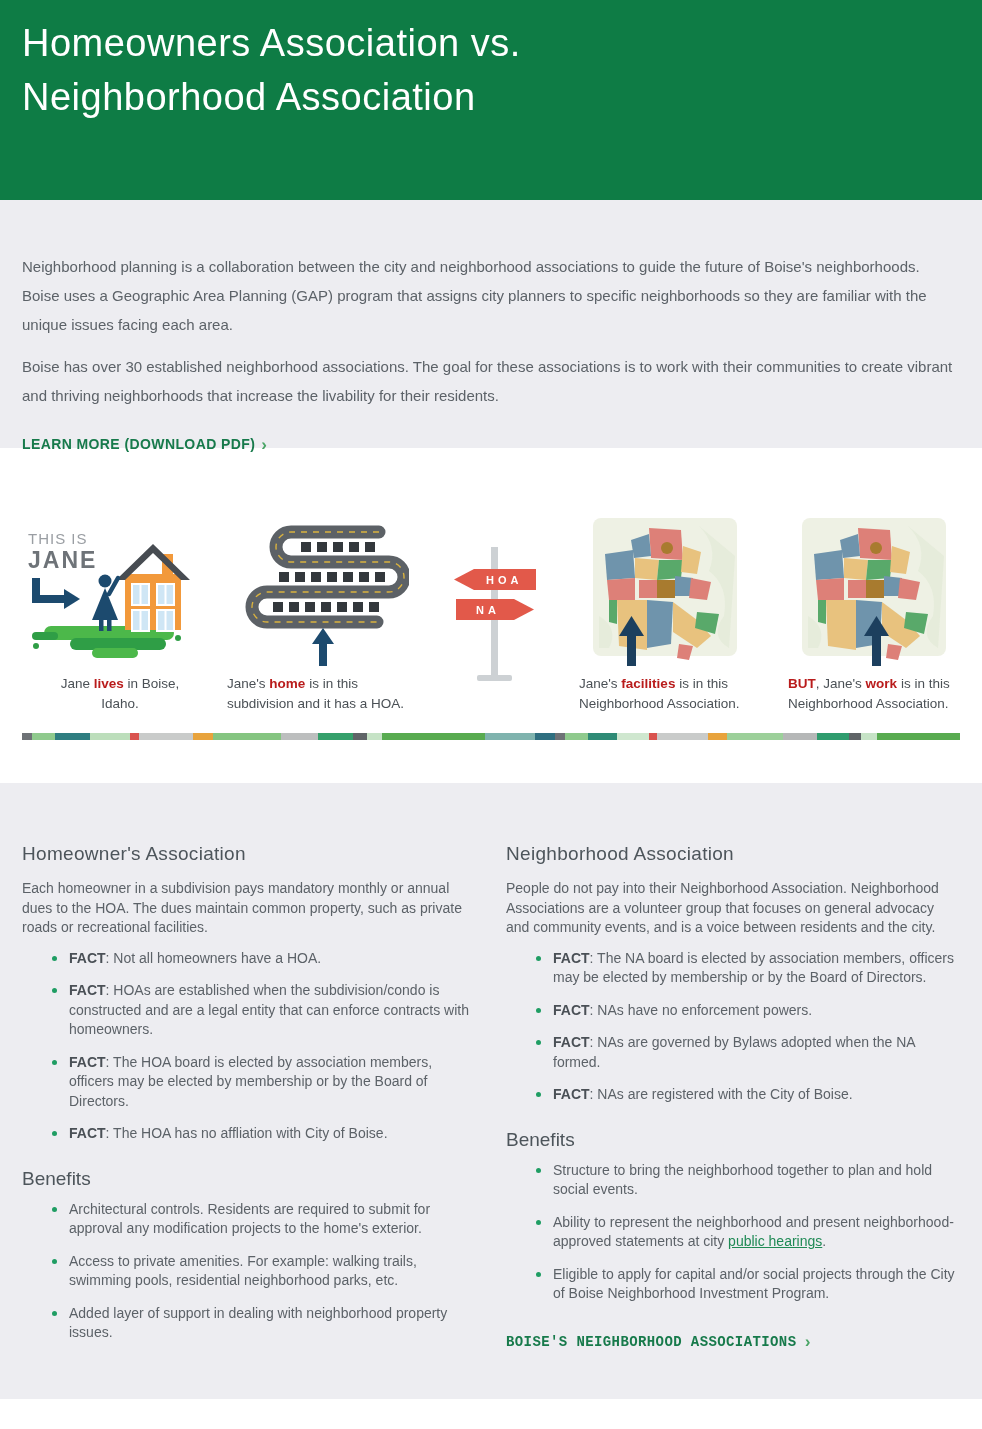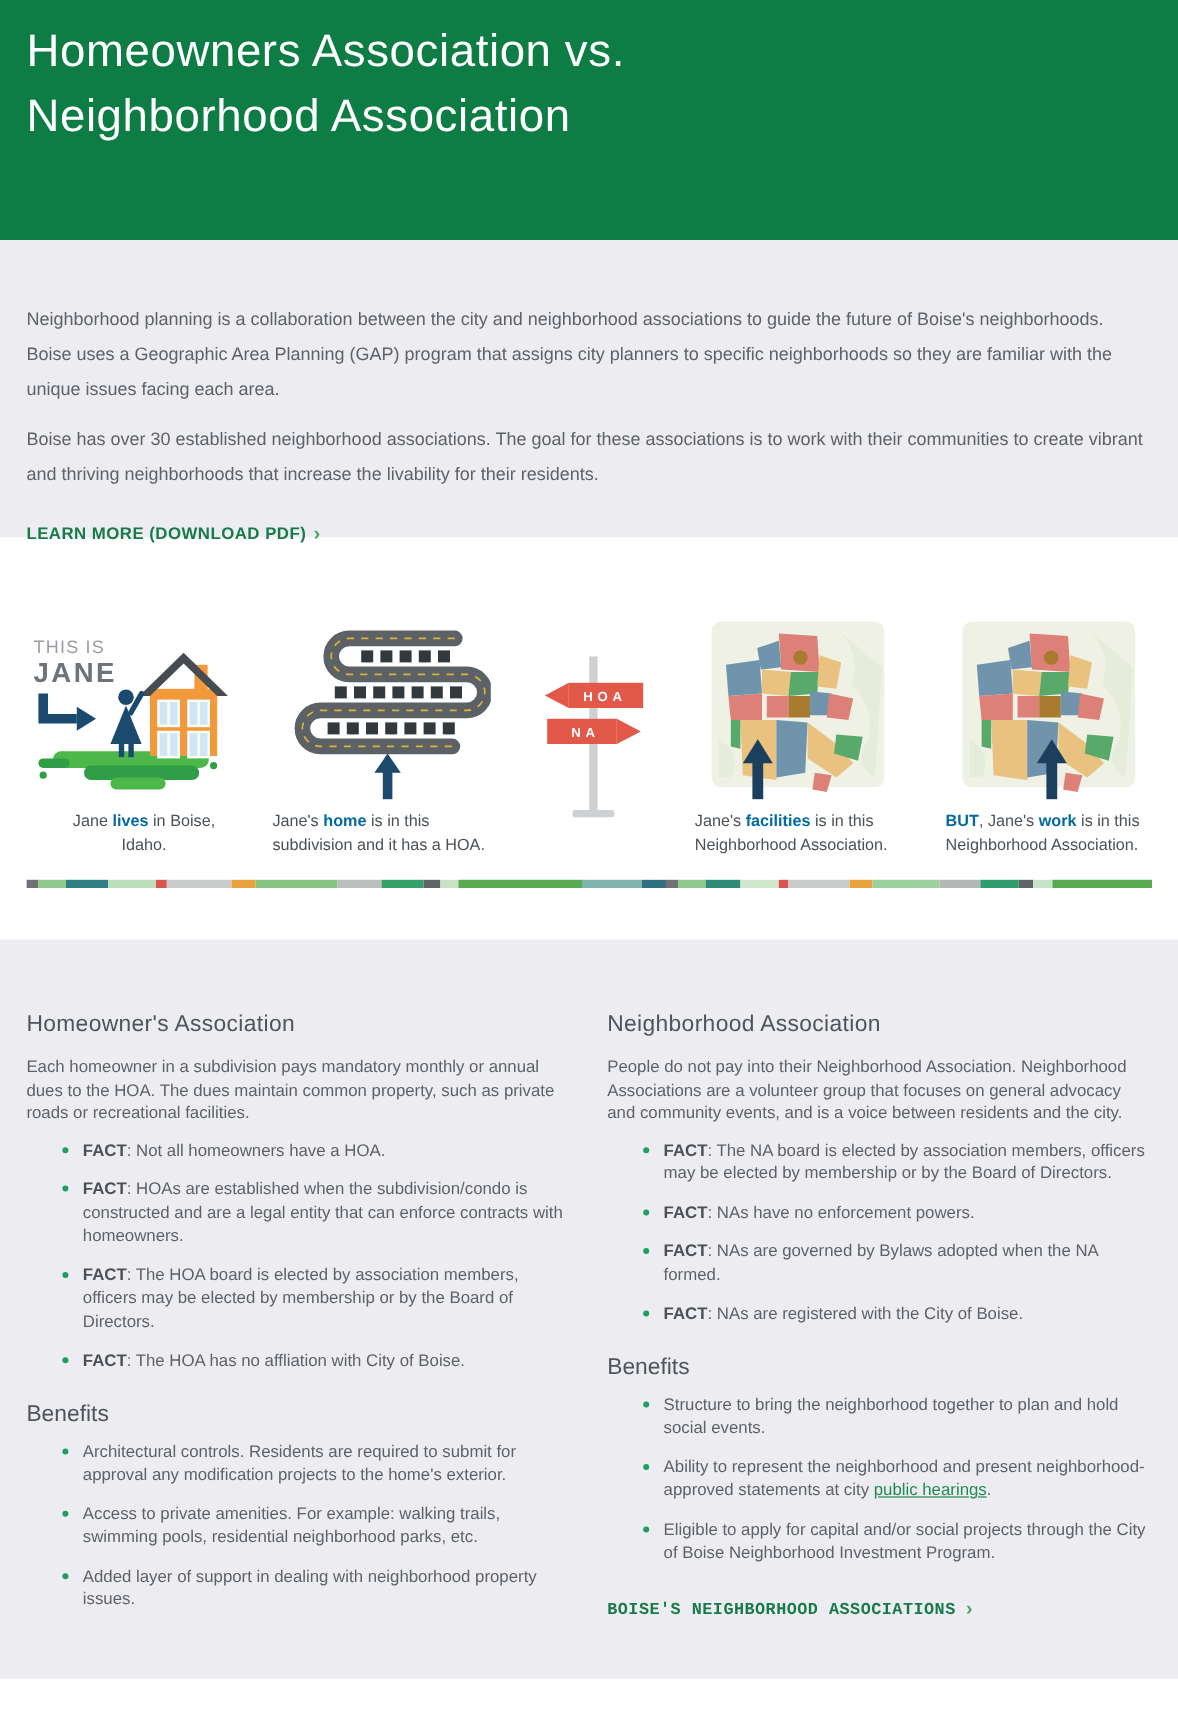--- a/index.html
+++ b/index.html
@@ -64,21 +64,21 @@
     height: 200px;
   }
   .panel { display: flex; flex-direction: column; }
   .panel .art { height: 152px; }
   .caption {
     font-size: 13.5px;
     line-height: 20px;
     color: #4b5156;
     margin-top: 6px;
   }
-  .caption b { color: #0369a1; }
+  .caption b { color: #b91c1c; }
   .p1 { width: 168px; }
   .p1 .caption { text-align: center; padding-left: 28px; }
   .p2 { width: 182px; }
   .p3 { width: 96px; }
   .p4 { width: 172px; }
   .p5 { width: 172px; }
   .mosaic {
     display: flex;
     height: 7px;
     margin: 18px 22px 0;

